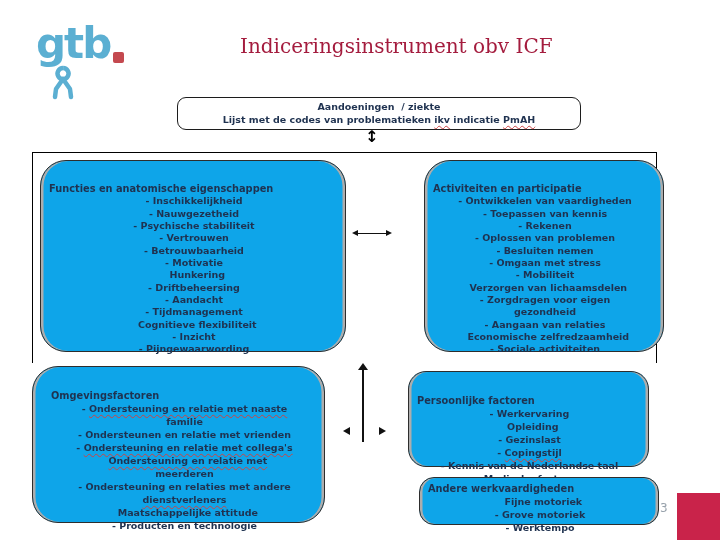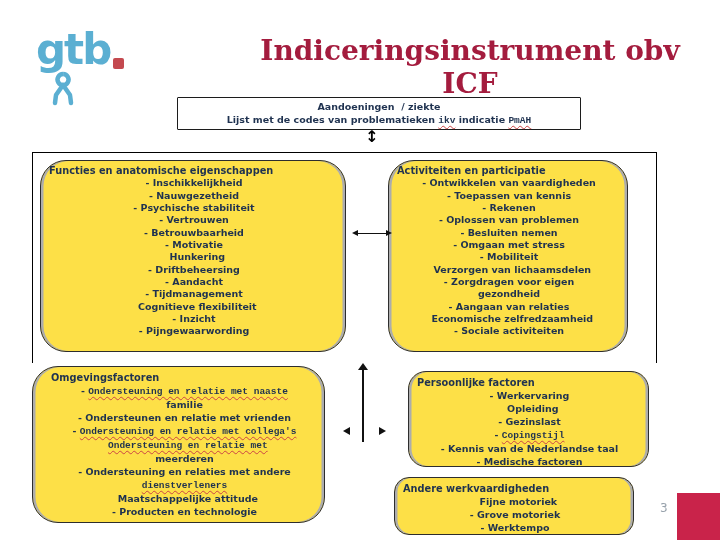--- a/index.html
+++ b/index.html
@@ -4,55 +4,55 @@
 <style>
   :root{
     --title-red:#A41C3E; --ink:#1F3250; --logo-blue:#5BAFD2; --logo-red:#C4494F;
     --corner-red:#C9234A; --squig:#CC4444; --pagenum:#98A2AC;
   }
   html,body{margin:0;padding:0;background:#e8e8e8;}
   .slide{position:relative;width:720px;height:540px;background:#ffffff;overflow:hidden;
          font-family:"DejaVu Sans",sans-serif;}
 
   
-  .logo{position:absolute;left:36px;top:22px;width:110px;height:100px;}
+  .logo{position:absolute;left:36px;top:16px;width:110px;height:100px;}
   .logo-row{display:flex;align-items:flex-end;}
   .logo-text{font:bold 42px "DejaVu Sans",sans-serif;letter-spacing:-2px;color:var(--logo-blue);line-height:56px;}
   .logo-dot{display:inline-block;width:11px;height:11px;border-radius:2px;background:var(--logo-red);margin:0 0 9px 3px;}
   .logo-fig{position:absolute;left:14px;top:48px;}
 
   
-  .slide-title{position:absolute;left:240px;top:34px;width:460px;text-align:center;
-    font-family:"DejaVu Serif",serif;font-weight:bold;font-size:28px;color:var(--title-red);}
+  .slide-title{position:absolute;left:240px;top:34px;width:460px;text-align:left;
+    font-family:"DejaVu Serif",serif;font-weight:normal;font-size:20px;color:var(--title-red);}
 
   
   .topbox{position:absolute;left:177px;top:97px;width:404px;height:33px;border:1.6px solid #1c1c1c;
-    border-radius:1px;background:#fff;text-align:center;padding-top:3px;box-sizing:border-box;}
+    border-radius:9px;background:#fff;text-align:center;padding-top:3px;box-sizing:border-box;}
   .topbox .tline{font:bold 9.5px "DejaVu Sans",sans-serif;color:var(--ink);line-height:12.5px;white-space:pre;}
 
   
   .outer-frame{position:absolute;left:32px;top:152px;width:623px;height:210px;
     border-top:1.4px solid #000;border-left:1.4px solid #000;border-right:1.4px solid #000;}
 
   
-  .box{position:absolute;background:#fde047;border:1.7px solid #2d2d2d;border-radius:26px;
+  .box{position:absolute;background:#0ea5e9;border:1.7px solid #2d2d2d;border-radius:26px;
     box-shadow:inset 2.5px 0 0 #adadad,inset -2.5px 0 0 #adadad;
-    padding:4px 6px 0 8px;box-sizing:border-box;}
+    padding:22px 6px 0 8px;box-sizing:border-box;}
   .box .box-title{font:bold 9.8px "DejaVu Sans",sans-serif;color:var(--ink);white-space:pre;}
   .box .line{font:bold 9.5px "DejaVu Sans",sans-serif;color:var(--ink);white-space:pre;text-align:center;}
   .lh12 .line,.lh12 .box-title{line-height:12.35px;}
   .lh13 .line,.lh13 .box-title{line-height:13px;}
   .box-functies{left:40px;top:160px;width:306px;height:192px;}
-  .box-activiteiten{left:388px;top:160px;width:240px;height:192px;}
+  .box-activiteiten{left:424px;top:160px;width:240px;height:192px;}
   .box-omgeving{left:32px;top:366px;width:293px;height:157px;padding-left:18px;}
   .box-persoonlijk{left:408px;top:371px;width:241px;height:96px;border-radius:18px;}
-  .box-andere{left:394px;top:477px;width:240px;height:58px;border-radius:15px;padding-top:4px;}
+  .box-andere{left:419px;top:477px;width:240px;height:48px;border-radius:15px;padding-top:4px;}
 
   .squiggle{text-decoration:underline;text-decoration-style:wavy;text-decoration-color:var(--squig);
-    text-decoration-thickness:1px;text-underline-offset:2px;font-family:Liberation Mono, monospace;}
+    text-decoration-thickness:1px;text-underline-offset:2px;}
 
   
   .arrow-updown{position:absolute;left:365px;top:127px;font:bold 16px "DejaVu Sans",sans-serif;color:#000;}
   .arrow-h{position:absolute;left:352px;top:229px;width:40px;height:9px;}
   .arrow-h .shaft{position:absolute;left:4px;right:4px;top:3.6px;height:1.6px;background:#111;}
   .arrow-h .head-l{position:absolute;left:0;top:1px;width:0;height:0;
     border-top:3.5px solid transparent;border-bottom:3.5px solid transparent;border-right:6.5px solid #111;}
   .arrow-h .head-r{position:absolute;right:0;top:1px;width:0;height:0;
     border-top:3.5px solid transparent;border-bottom:3.5px solid transparent;border-left:6.5px solid #111;}
   .arrow-up{position:absolute;left:358px;top:363px;width:10px;height:79px;}

